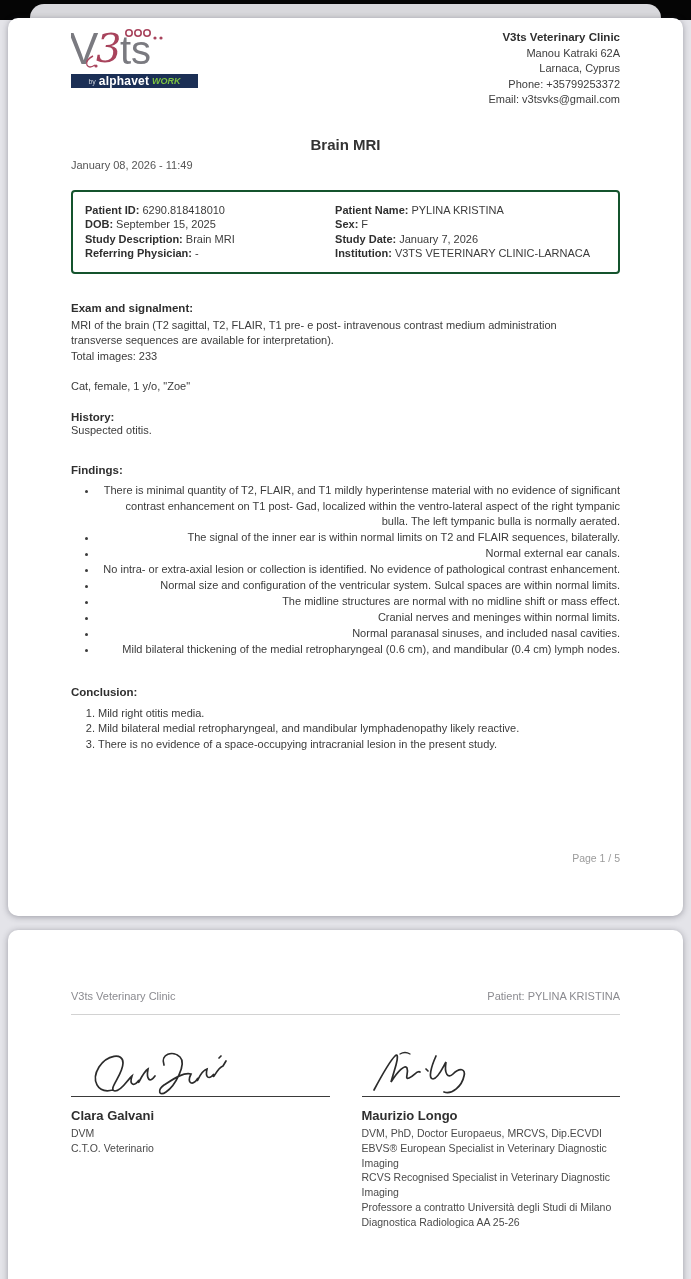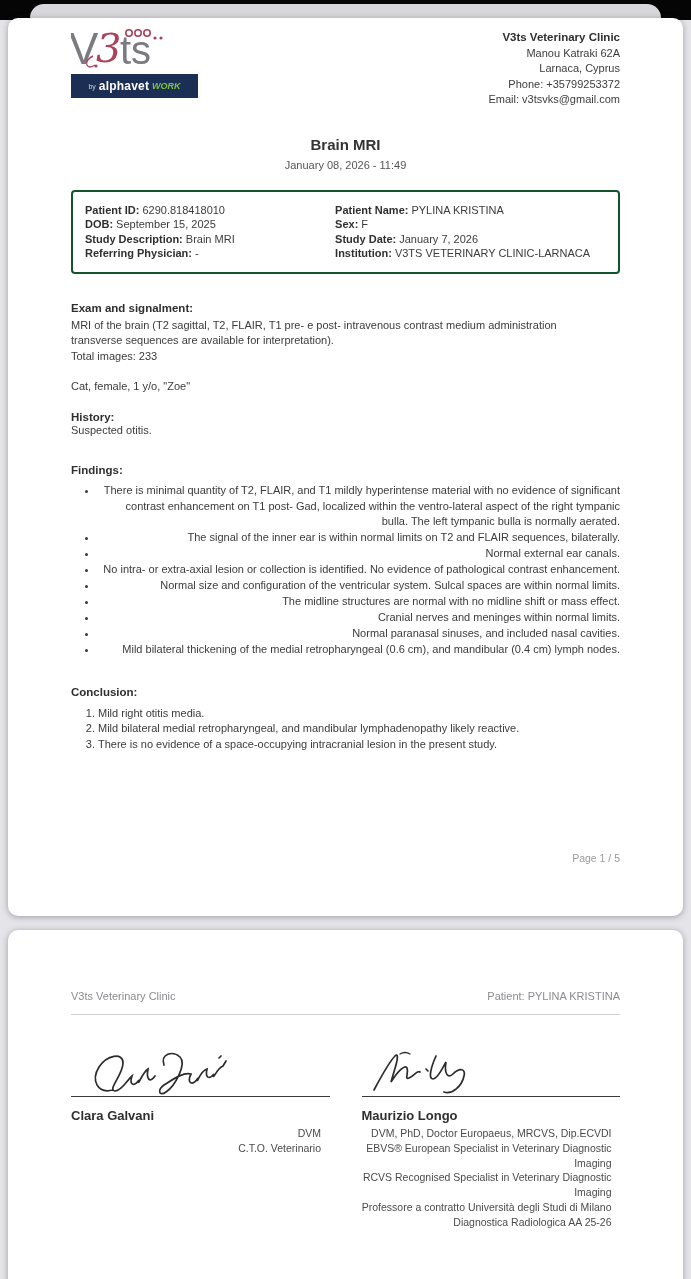--- a/index.html
+++ b/index.html
@@ -19,32 +19,32 @@
     position:absolute; left:8px; width:675px; background:#fff;
     box-shadow:0 1px 6px rgba(40,40,55,.38);
   }
   .page-1 { top:18px; height:898px; border-radius:10px; padding:0 63px; }
   .page-2 { top:930px; height:360px; border-radius:10px 10px 0 0; padding:0 63px; }
 
   
   .p1-header { display:flex; justify-content:space-between; padding-top:8px; }
   .logo-block { width:127px; }
   .logo-bar {
-    width:127px; height:24px; margin-top:2px; background:#1b2f55;
+    width:127px; height:14px; margin-top:2px; background:#1b2f55;
     display:flex; align-items:center; justify-content:center; gap:3px;
   }
   .logo-by { font-size:7px; color:#cfd4de; }
   .logo-brand { font-size:12px; font-weight:bold; color:#fff; letter-spacing:.2px; }
   .logo-work { font-size:9px; font-weight:bold; font-style:italic; color:#7dc242; }
   .clinic-info { text-align:right; padding-top:4px; font-size:11px; line-height:15.5px; color:#3c3c3c; }
   .clinic-info .clinic-name { font-weight:bold; font-size:11.5px; color:#2f2f2f; }
 
   
   .report-title { text-align:center; font-size:15px; font-weight:bold; color:#333; margin-top:28px; }
-  .report-date  { text-align:center; font-size:11px; color:#555; margin-top:6px; }
+  .report-date  { text-align:left; font-size:11px; color:#555; margin-top:6px; }
 
   
   .patient-box {
     margin-top:19px; border:2px solid #14532d; border-radius:4px;
     padding:11px 12px; display:grid; grid-template-columns:48% 52%;
     font-size:11px; line-height:14.5px;
   }
   .pi-row .pi-label { font-weight:bold; color:#2f2f2f; margin-right:3px; }
 
   
@@ -66,21 +66,21 @@
   .p2-header {
     display:flex; justify-content:space-between; align-items:flex-end;
     padding-top:60px; padding-bottom:12px; border-bottom:1px solid #d2d2d2;
     font-size:11px; color:#8b8b90;
   }
   .sig-row { display:flex; gap:32px; margin-top:34px; }
   .sig-col { flex:1; }
   .sig-area { height:48px; display:flex; align-items:flex-end; border-bottom:1.5px solid #3a3a3a; }
   .sig-name { font-size:13px; font-weight:bold; color:#2f2f2f; margin-top:11px; }
   .sig-lines { margin-top:3px; font-size:10.5px; line-height:14.8px; color:#4a4a4a; }
-  .sig-lines div { max-width:250px;text-align:right; }
+  .sig-lines div { max-width:250px; }
 </style>
 </head>
 <body>
 
 <div class="viewport">
   <div class="black-bar"></div>
   <div class="peek-card"></div>
 
   <div class="page page-1">
 

